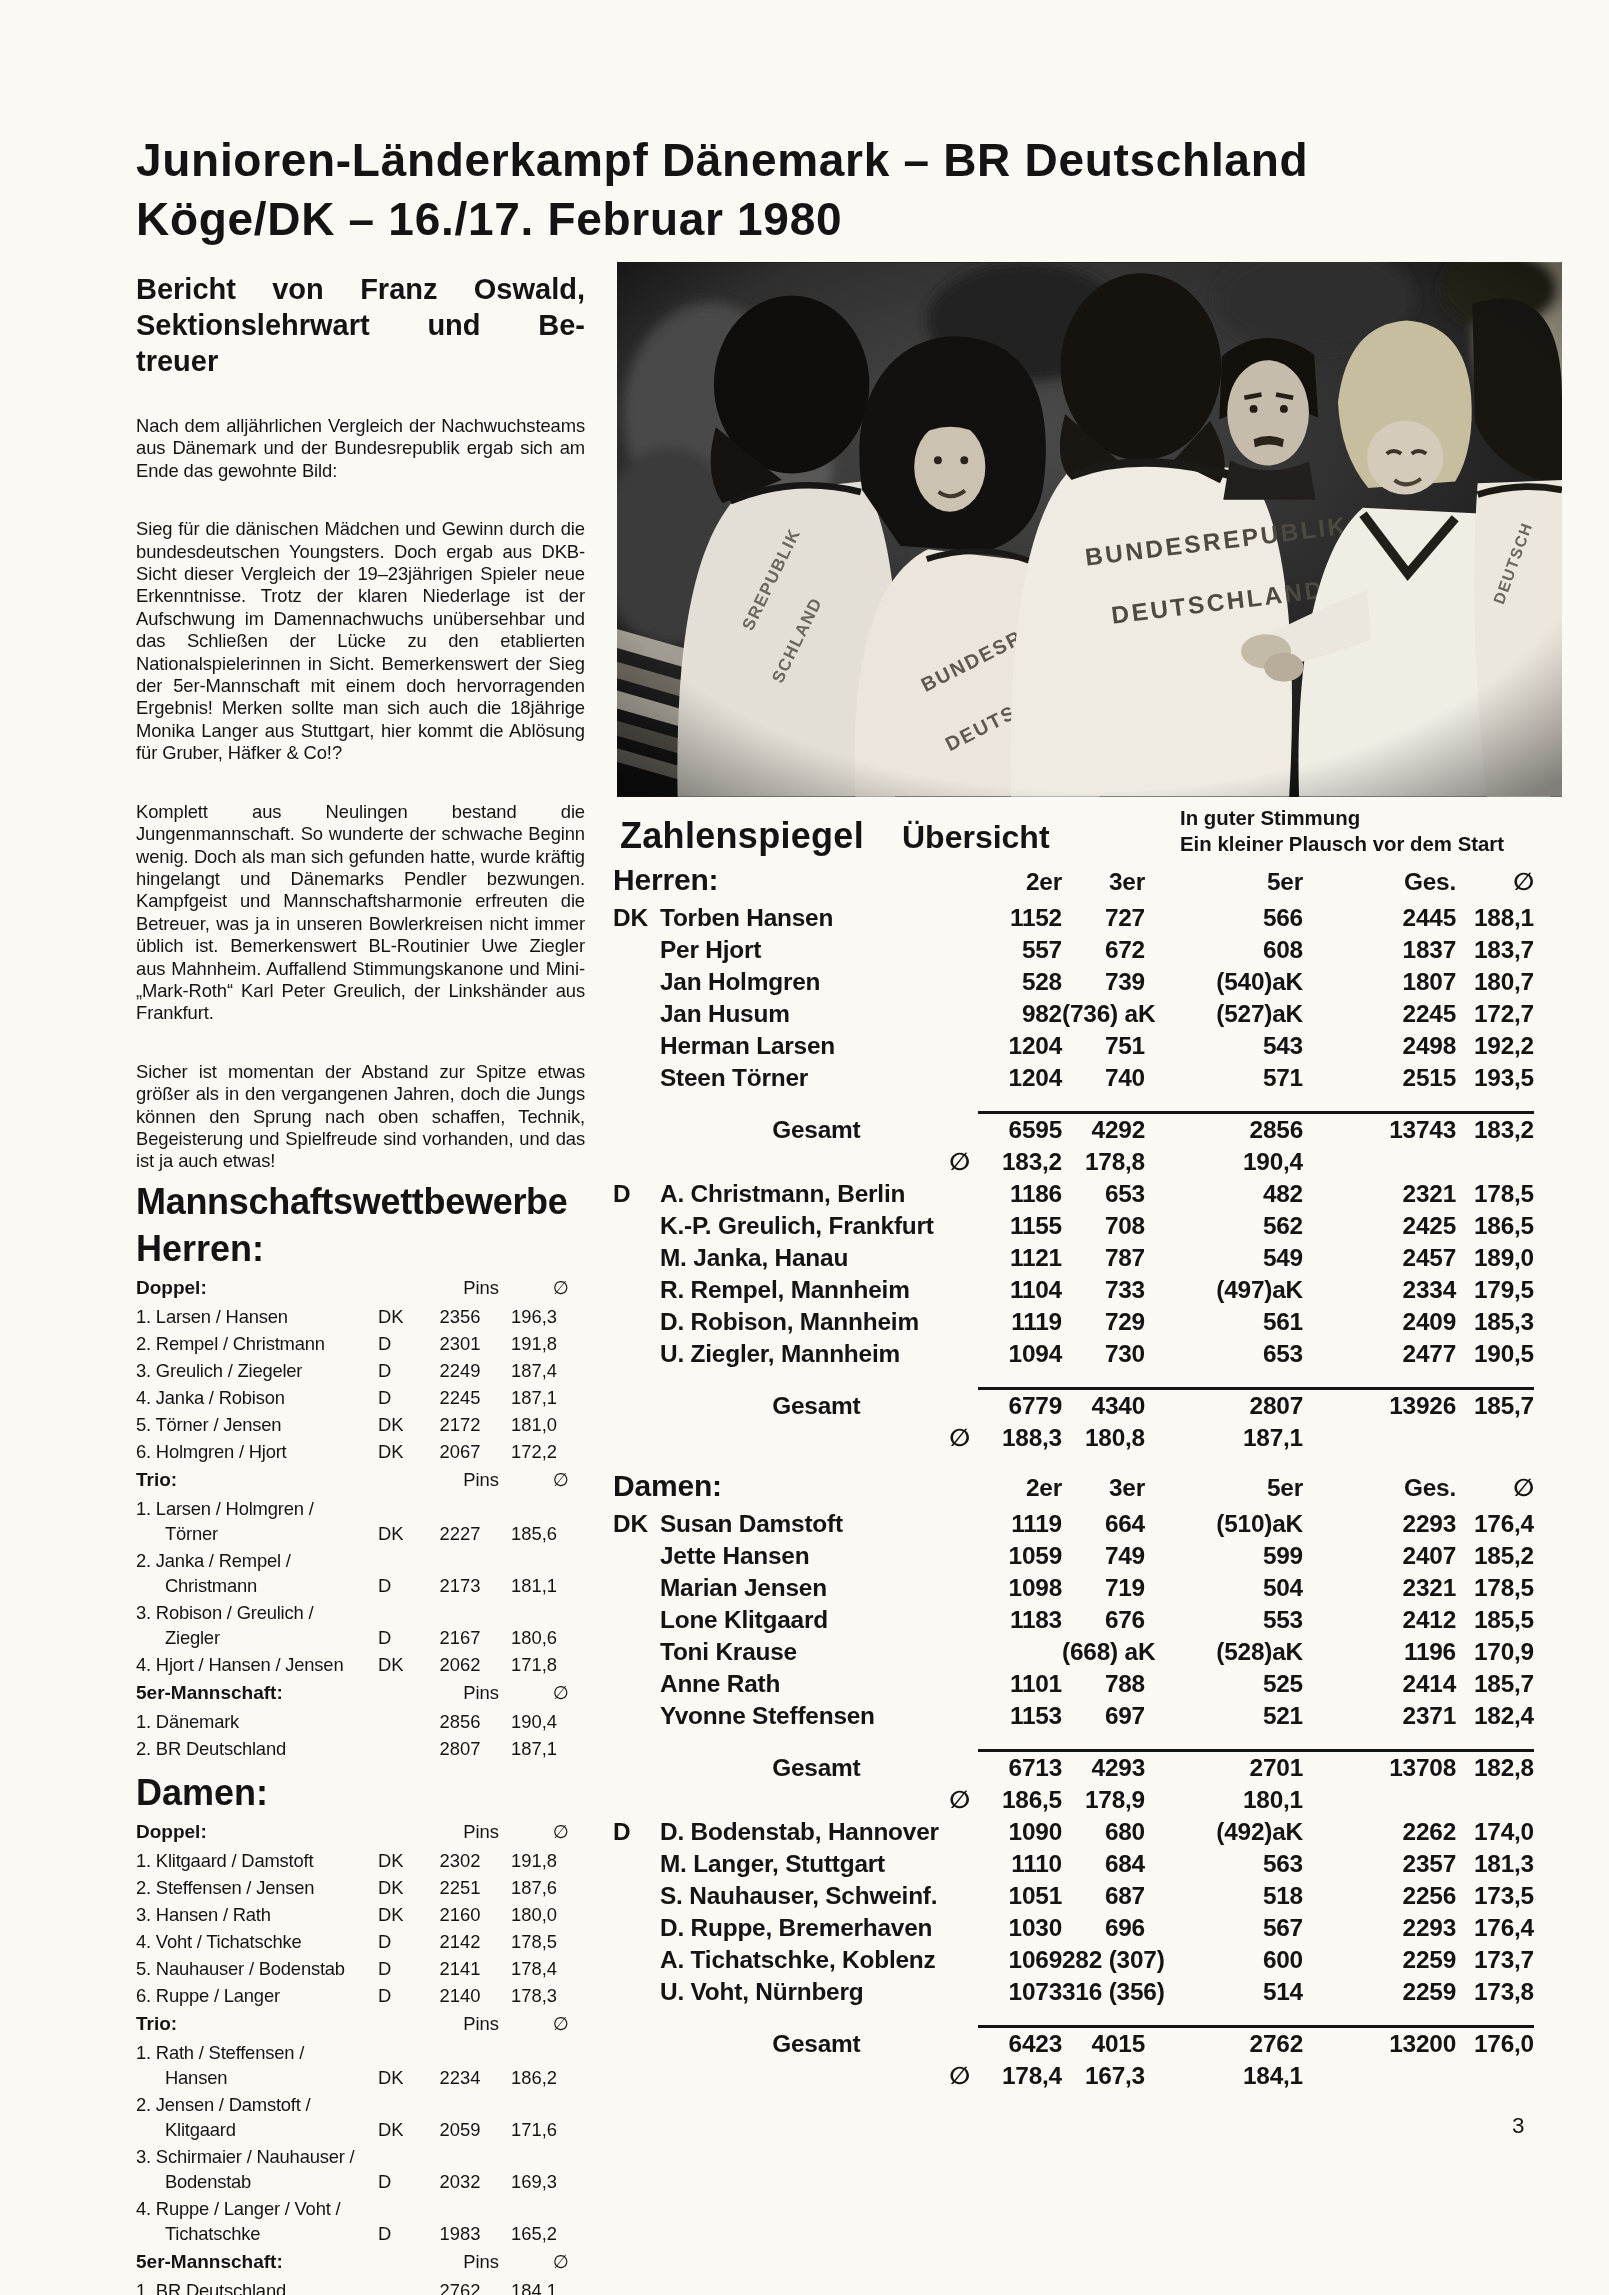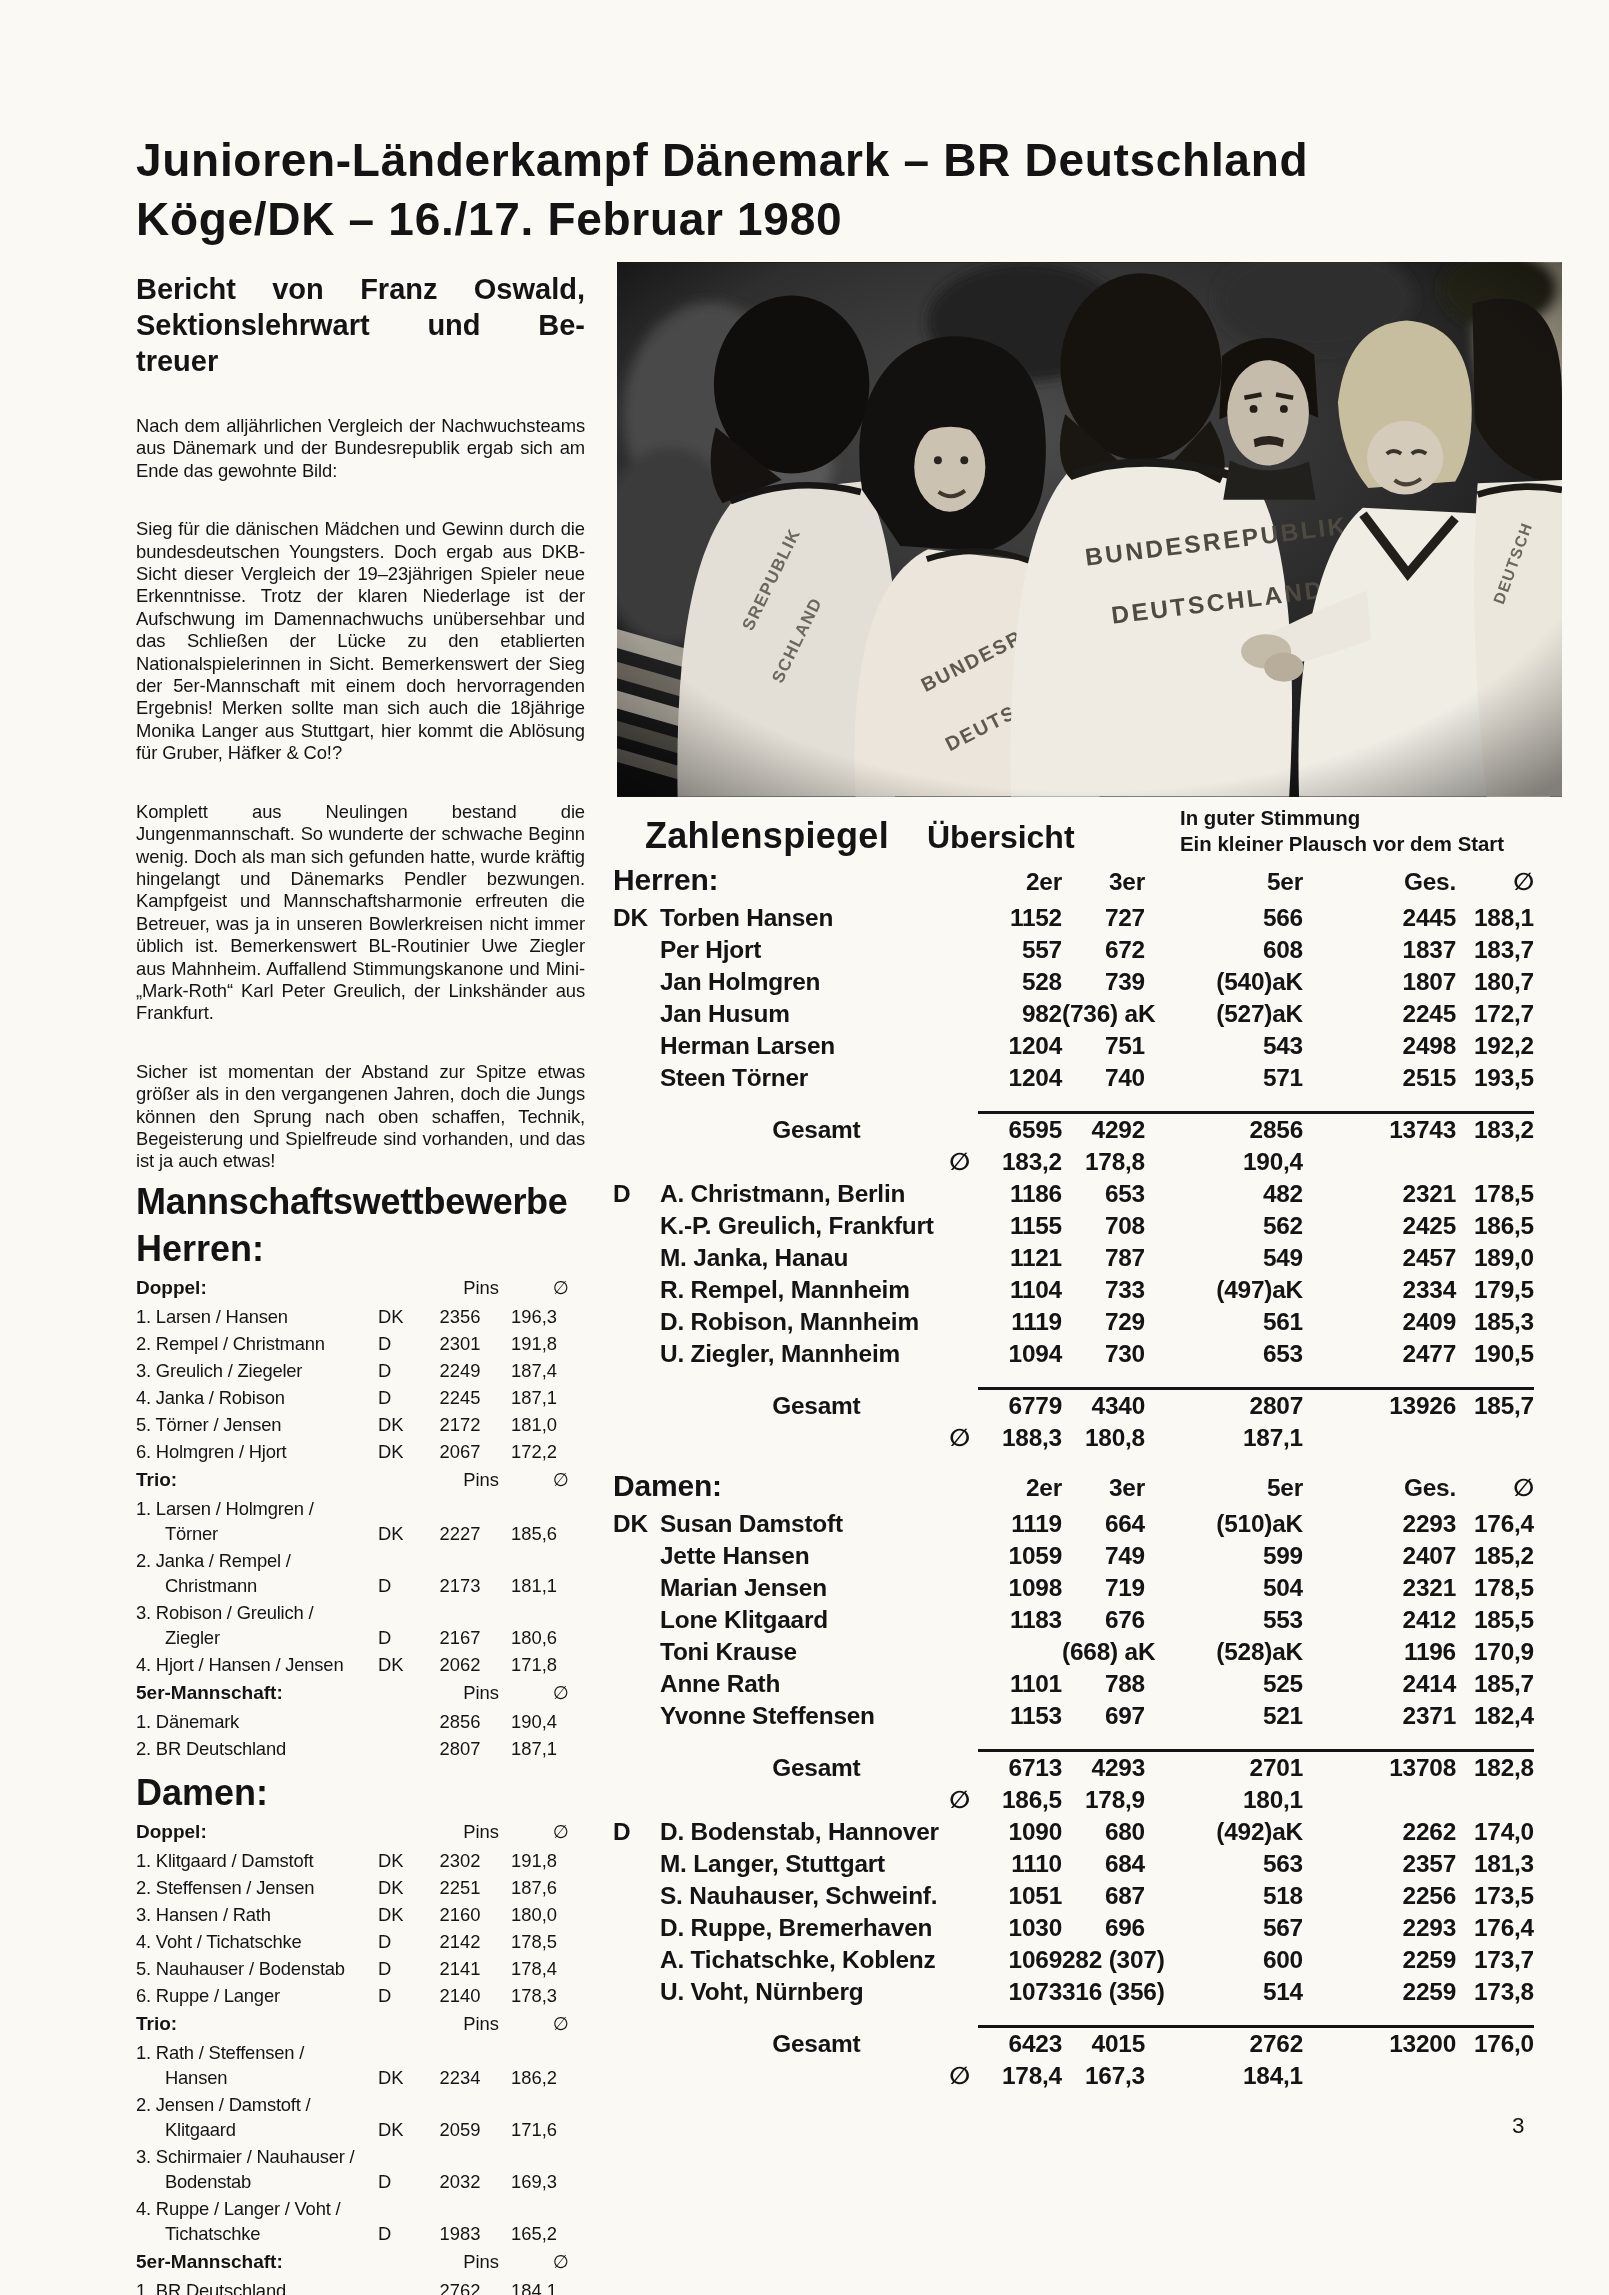--- a/index.html
+++ b/index.html
@@ -26,21 +26,21 @@
   .lname{font-size:18.4px;line-height:25px;white-space:pre-line;padding-left:29px;text-indent:-29px;letter-spacing:-0.2px;}
   .lland{font-size:18.4px;line-height:25px;}
   .lpins,.lavg{font-size:18.4px;line-height:25px;text-align:center;}
 
   
   .photo{position:absolute;left:617px;top:262px;width:945px;height:535px;background:#161616;}
   .photo svg{display:block;width:100%;height:100%;}
 
   
   .capblock{position:absolute;left:1180px;top:805px;width:383px;font-weight:bold;font-size:20.4px;line-height:26px;}
-  .zshead{position:absolute;left:645px;top:815px;display:flex;align-items:baseline;gap:38px;font-weight:bold;}
+  .zshead{position:absolute;left:620px;top:815px;display:flex;align-items:baseline;gap:38px;font-weight:bold;}
   .zs1{font-size:36px;letter-spacing:0.3px;}
   .zs2{font-size:32px;}
 
   
   .ztables{position:absolute;left:613px;top:860px;width:950px;}
   .zrow{display:grid;grid-template-columns:47px 1fr 84px 83px 158px 153px 78px;padding-right:29px;align-items:baseline;font-weight:bold;font-size:24.4px;letter-spacing:-0.2px;}
   .zrow>span{line-height:32px;}
   .zname{white-space:nowrap;}
   .znum{text-align:right;white-space:nowrap;}
   .zhead>span{line-height:40px;}

